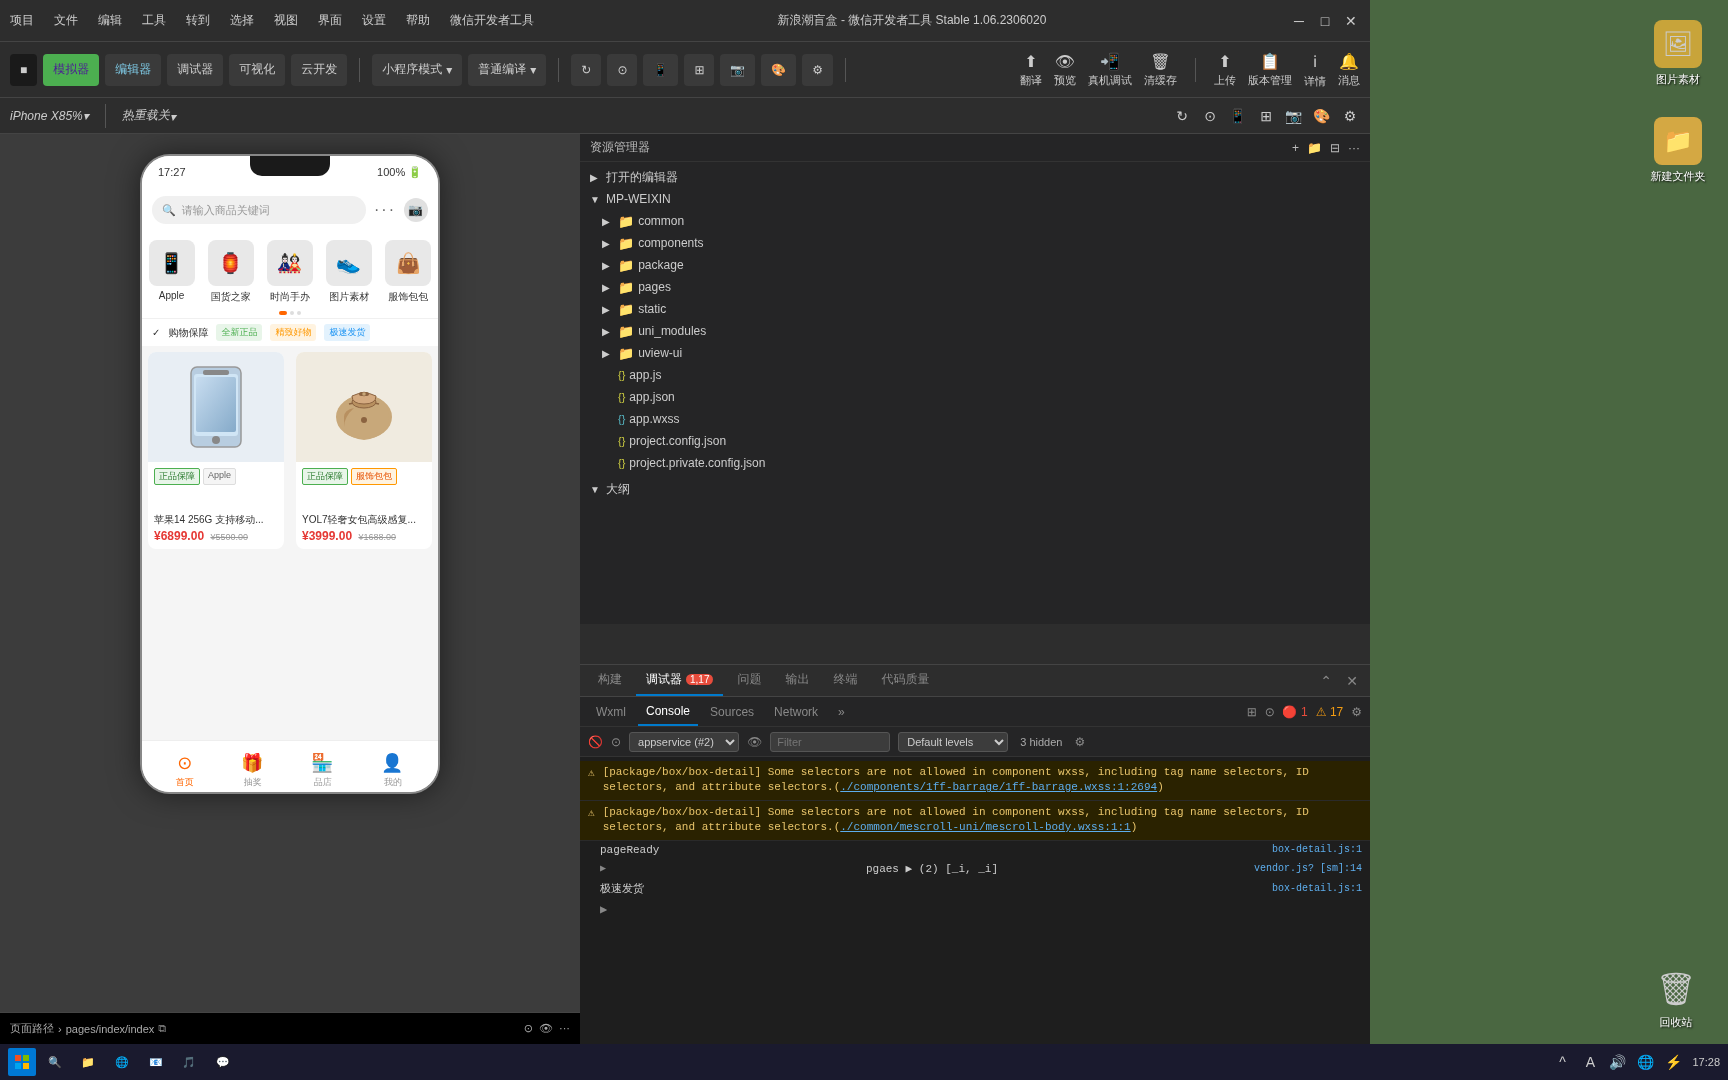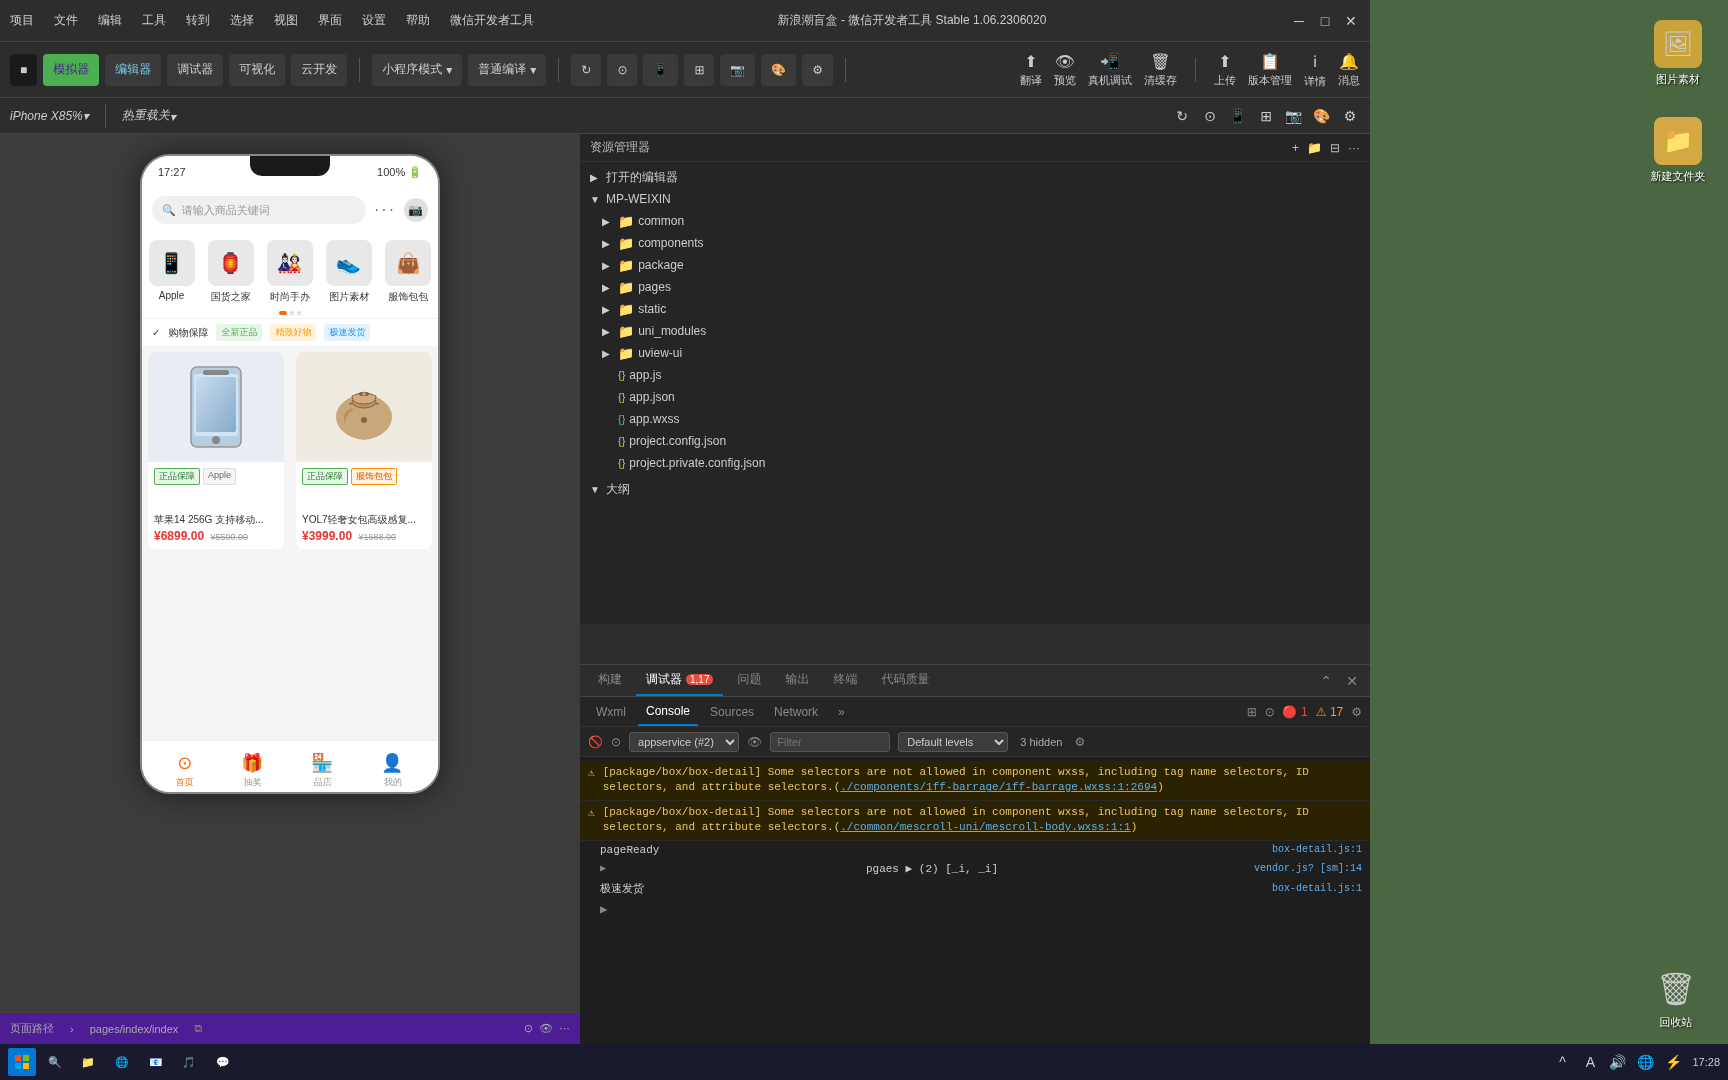--- a/index.html
+++ b/index.html
@@ -245,25 +245,25 @@
       border-top: 1px solid #eee;
       padding: 0 10px;
     }
     .nav-item { display: flex; flex-direction: column; align-items: center; gap: 2px; font-size: 9px; color: #999; cursor: pointer; }
     .nav-item.active { color: #ff6600; }
     .nav-icon { font-size: 18px; }
 
     
     .simulator-bottom {
       height: 32px;
-      background: #4c1d95;
+      background: #000000;
       display: flex;
       align-items: center;
       padding: 0 10px;
-      gap: 16px;
+      gap: 4px;
       border-top: 1px solid #444;
       font-size: 11px;
       color: #aaa;
     }
 
     
     .file-tree-header {
       height: 28px;
       background: #252526;
       display: flex;

